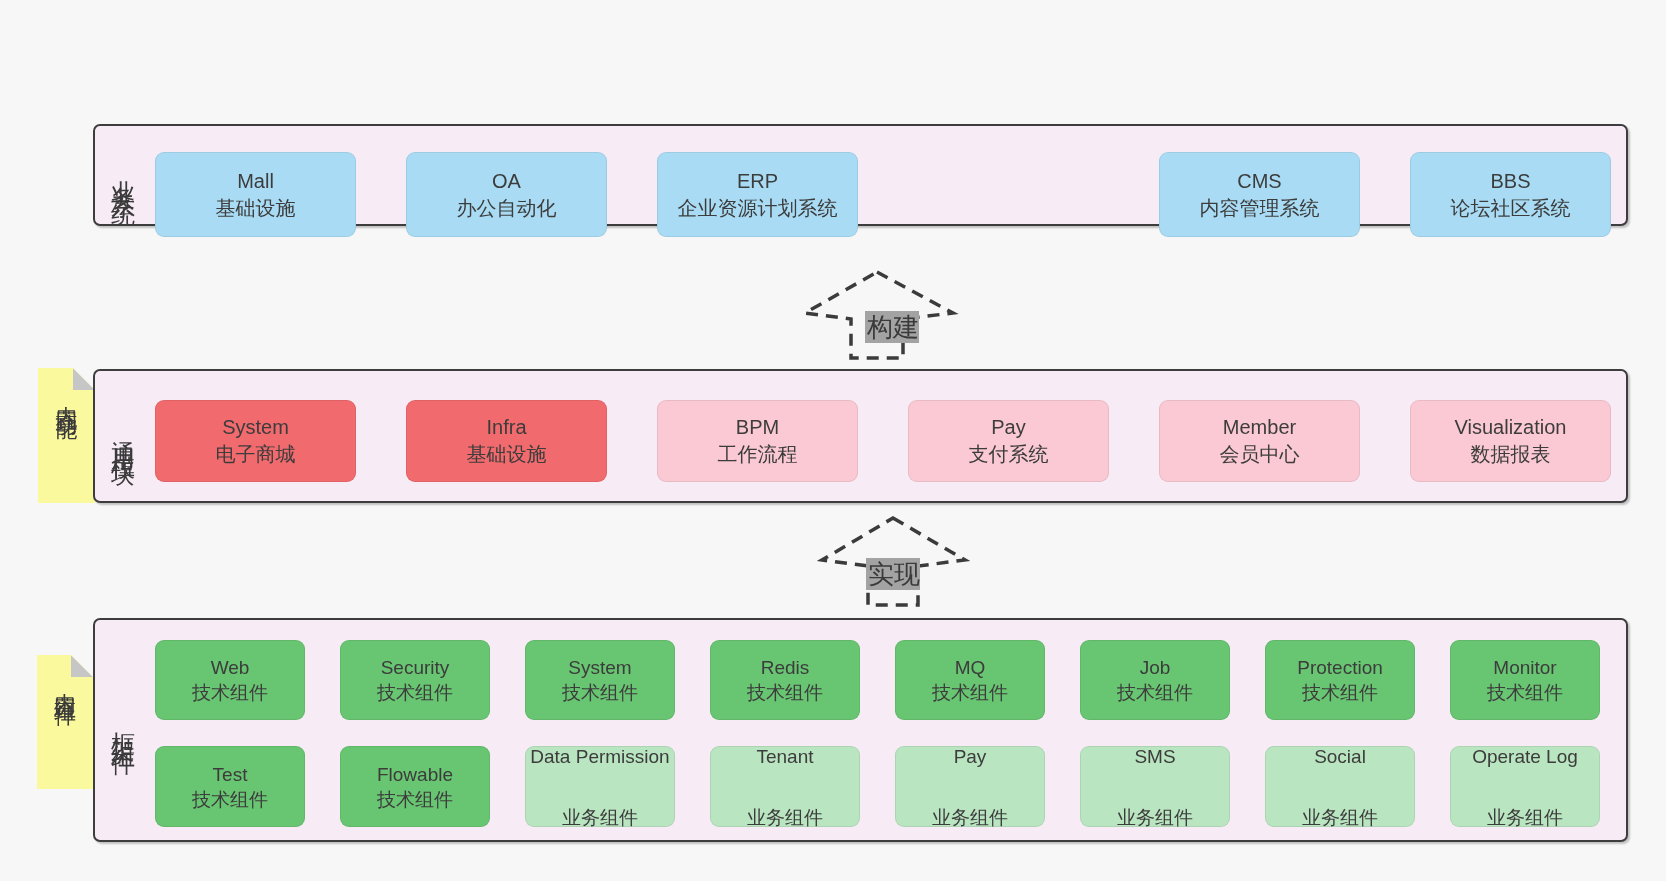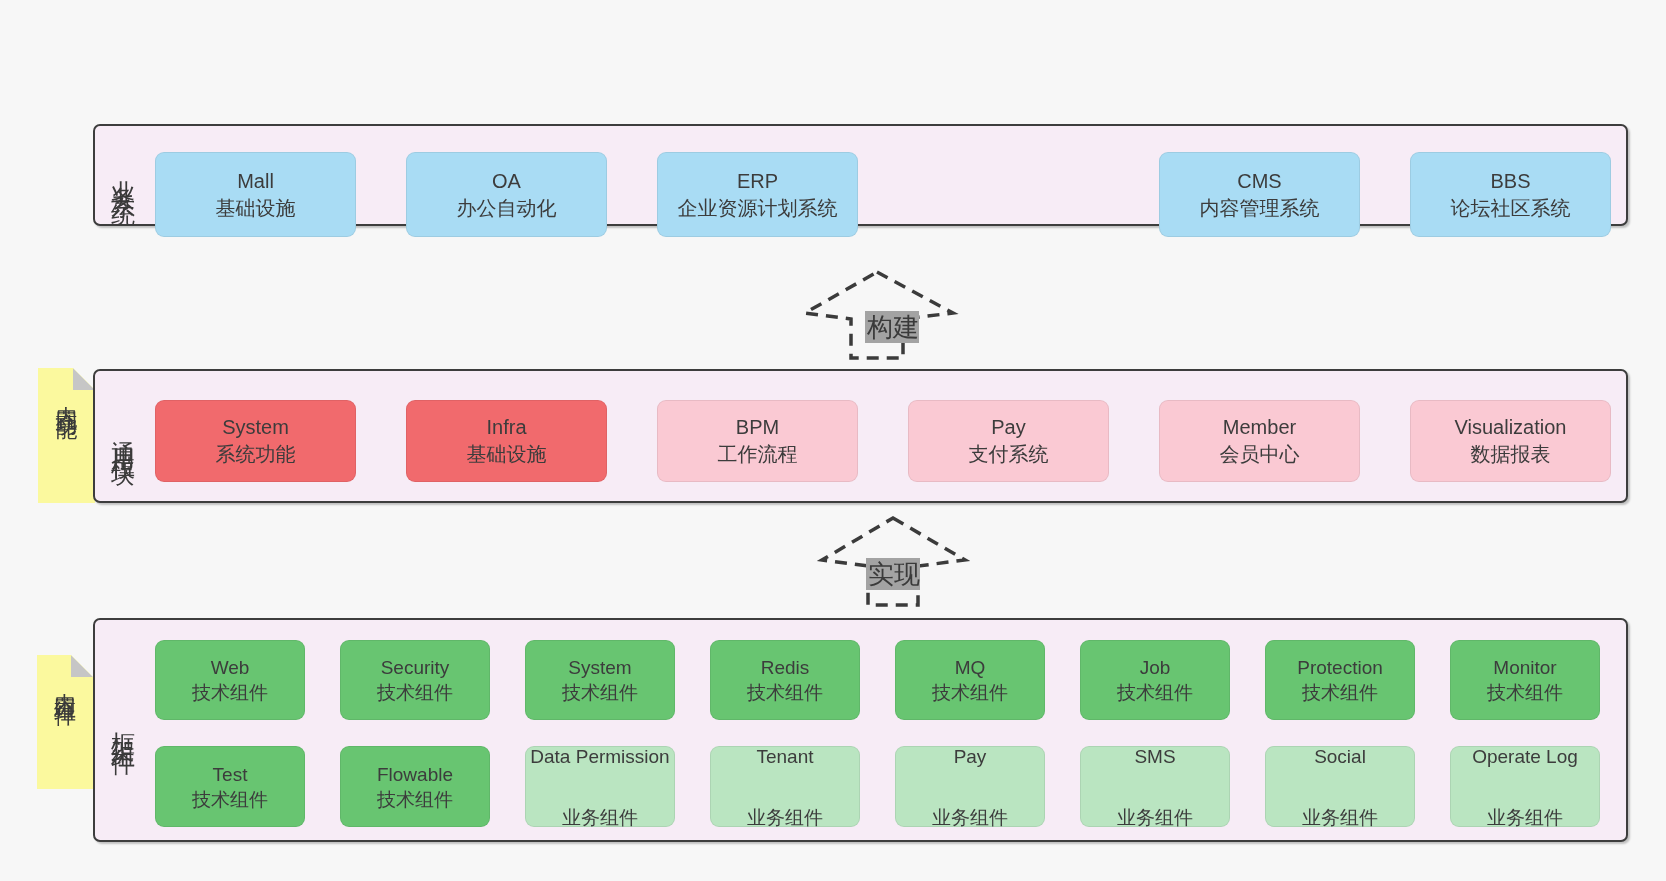--- a/index.html
+++ b/index.html
@@ -121,21 +121,21 @@
     <svg width="170" height="105" viewBox="0 0 170 105">
       <path d="M82,10 L158,51 L108,57 L108,96 L56,96 L56,57 L10,51 Z"></path>
     </svg>
     <div class="arrow-label">构建</div>
   </div>
 
   <section class="band band-mid">
     <div class="band-label">通用模块</div>
     <div class="box box6 red col6-0">
       <div>System</div>
-      <div>系统功能</div>
+      <div>电子商城</div>
     </div>
     <div class="box box6 pink col6-2">
       <div>BPM</div>
       <div>工作流程</div>
     </div>
     <div class="box box6 red col6-1">
       <div>Infra</div>
       <div>基础设施</div>
     </div>
     <div class="box box6 pink col6-3">

